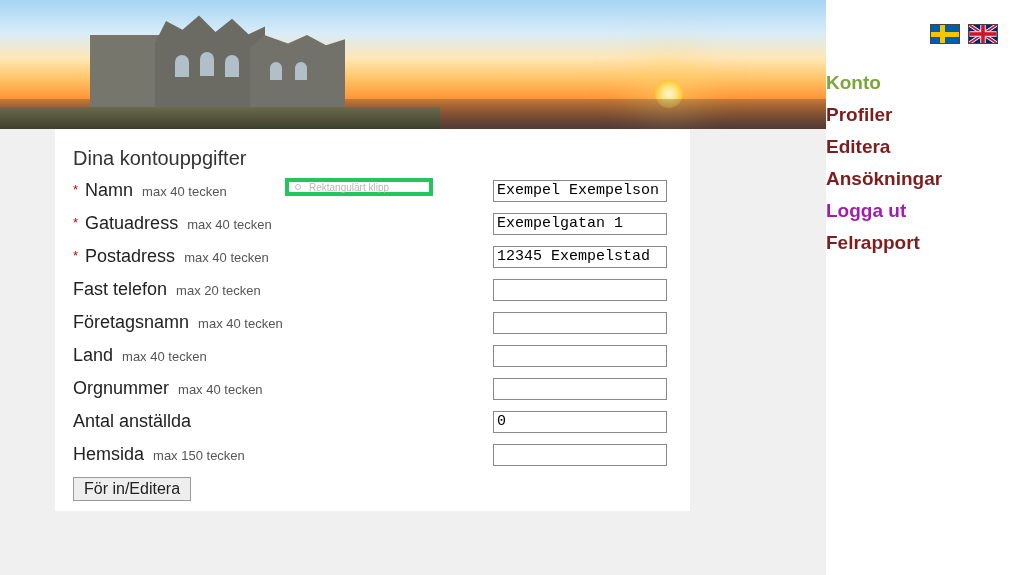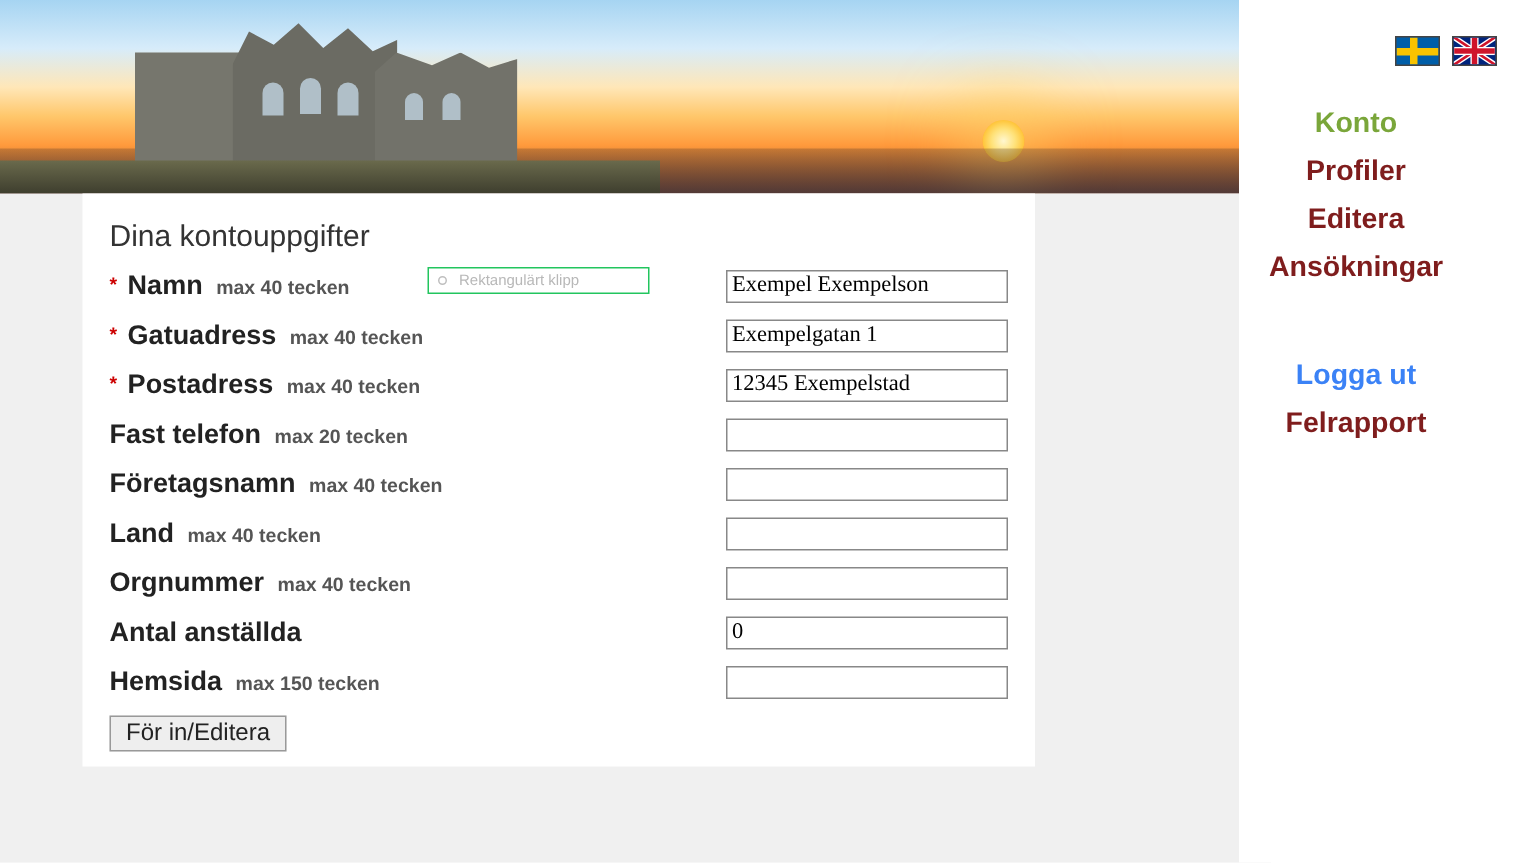--- a/index.html
+++ b/index.html
@@ -99,51 +99,50 @@
     display: flex;
     align-items: center;
     min-height: 33px;
     position: relative;
   }
   .label-cell {
     width: 420px;
     font-size: 18px;
     color: #222;
     line-height: 1.2;
-    font-weight: bold;
   }
   .label-cell .req {
     color: #c00;
     font-size: 13px;
     vertical-align: 2px;
     margin-right: 2px;
   }
   .label-cell .hint {
     font-size: 13px;
     color: #555;
     margin-left: 4px;
   }
   .input-cell {
     flex: 0 0 176px;
   }
   .input-cell input[type=text] {
-    width: 188px;
+    width: 174px;
     height: 22px;
     border: 1px solid #888;
     font-size: 15px;
     padding: 1px 3px;
-    font-family: Liberation Serif, serif;
+    font-family: Liberation Mono, monospace;
   }
 
   .snip-overlay {
     position: absolute;
     left: 285px; top: 178px;
     width: 148px; height: 18px;
     background: rgba(255,255,255,0.85);
-    border: 1px solid #22c55e;
+    border: 4px solid #22c55e;
     font-size: 10px;
     color: #b8b8b8;
     display: flex;
     align-items: center;
     padding-left: 6px;
     gap:8px;
     z-index: 5;
   }
   .snip-overlay .dot {
     width:6px;height:6px;border-radius:50%;
@@ -187,32 +186,32 @@
   }
   .flag-se::before { left:9px; top:0; width:5px; height:100%; }
   .flag-se::after  { left:0; top:7px; width:100%; height:5px; }
 
   .flag-uk { background:#00247d; }
   .flag-uk svg { width:100%; height:100%; display:block; }
 
   .nav {
     display: flex;
     flex-direction: column;
-    align-items: center;
+    align-items: flex-start;
     padding-right: 42px;
     gap: 10px;
   }
   .nav a {
     font-size: 19px;
     font-weight: bold;
     color: #7f1d1d;
     text-decoration: none;
   }
   .nav a.active { color: #7aa63a; }
-  .nav a.logout { color: #3b82f6; margin-top: 40px; }
+  .nav a.logout { color: #a21caf; }
 
   
   .left-bg {
     position:absolute;
     left:0; top:129px;
     width:826px; height:446px;
     background:#f0f0f0;
     z-index:-1;
   }
 </style>

